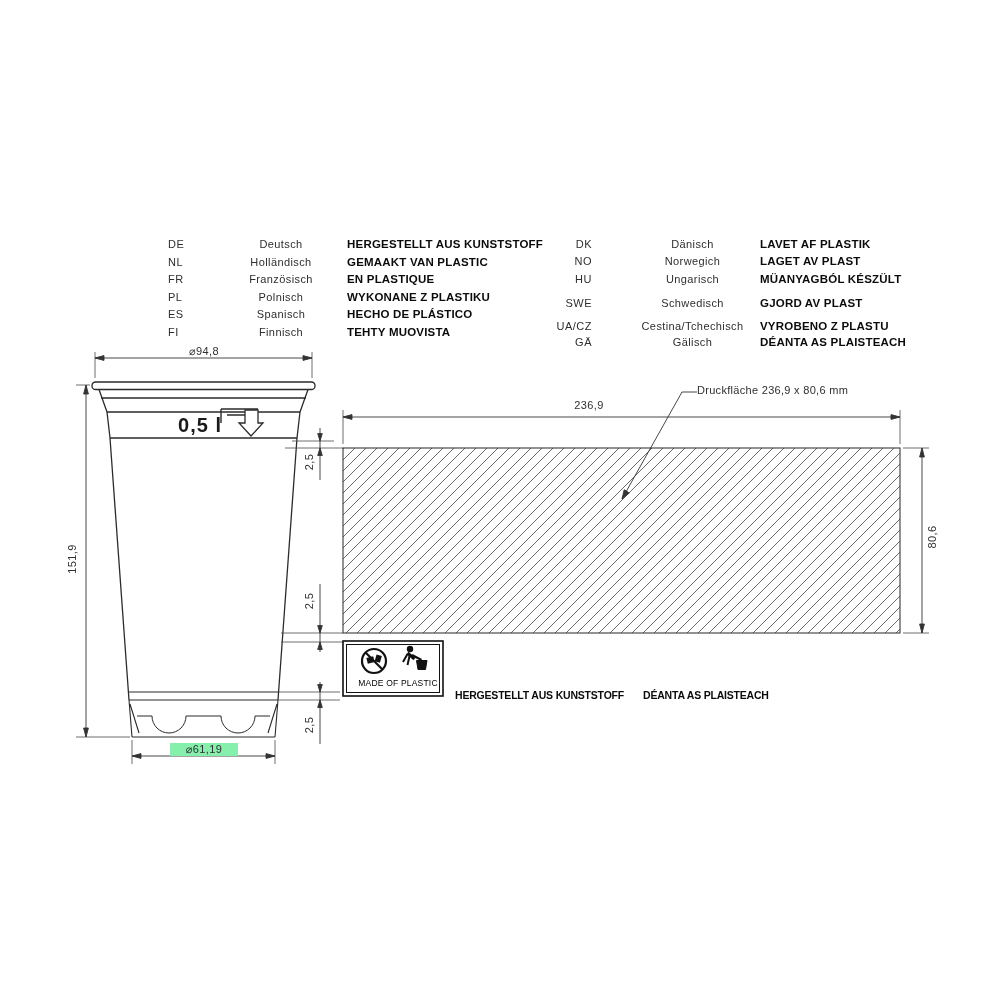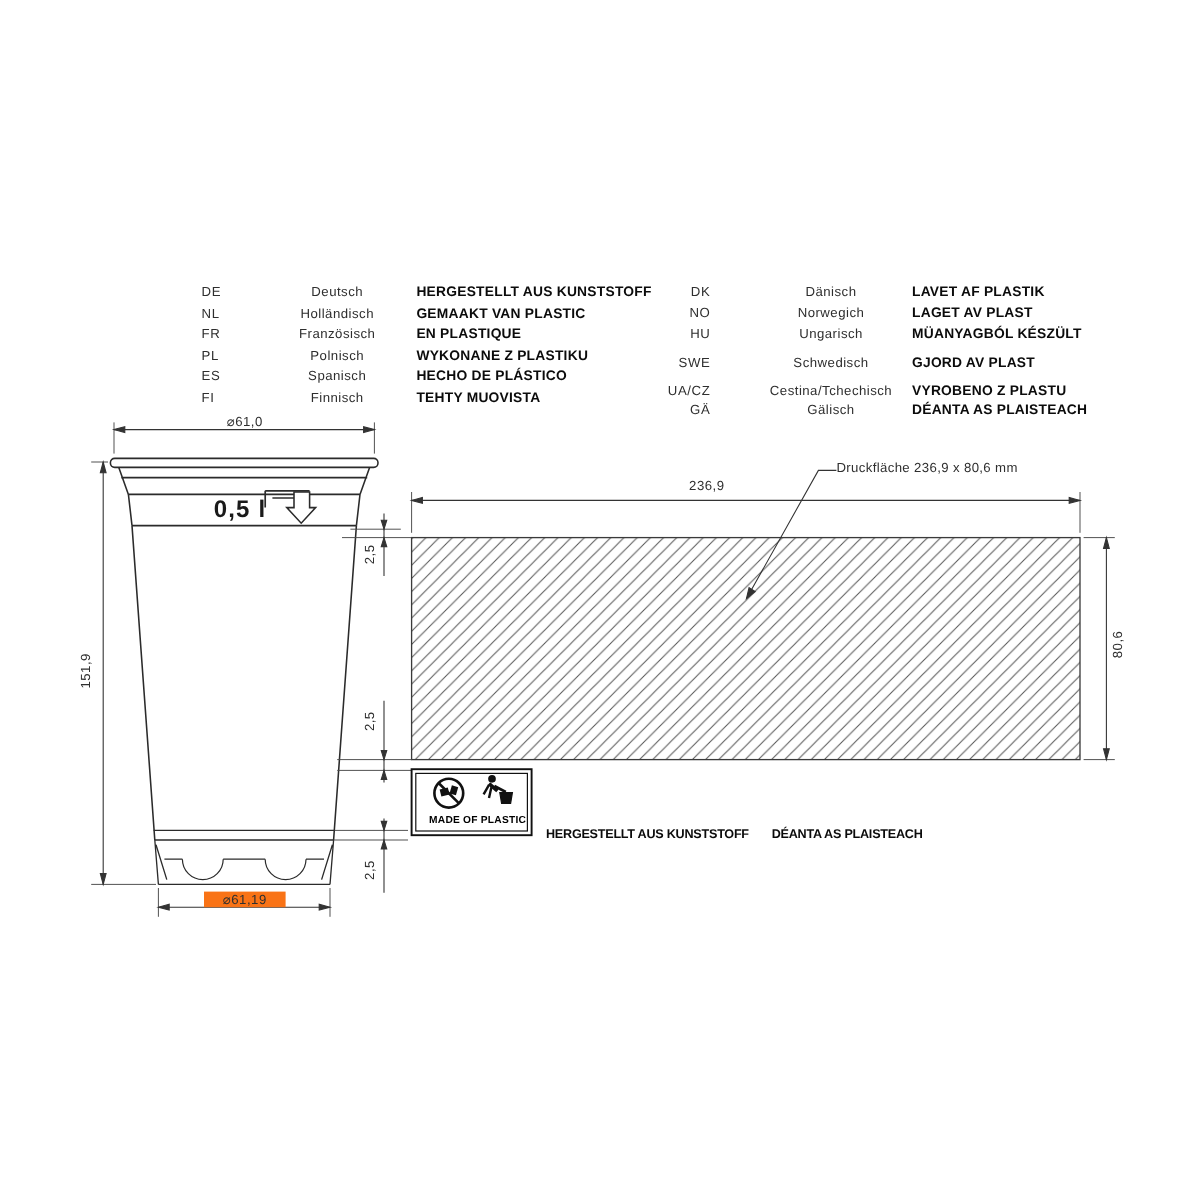--- a/index.html
+++ b/index.html
@@ -17,24 +17,24 @@
   .ltrow .code{width:47px;}
   .ltrow .lname{width:132px;}
   .rtrow .code{width:42px;text-align:right;margin-right:33px;}
   .rtrow .lname{width:135px;}
   .embline{position:absolute;left:455px;width:420px;font-size:10.5px;font-weight:bold;
            color:#0b0b0b;letter-spacing:-.2px;white-space:pre;}
   #volume-label{left:170px;top:414px;width:52px;font-size:20px;font-weight:600;
                 color:#1a1a1a;letter-spacing:1px;text-align:right;}
   #druck-label{left:697px;top:384px;font-size:11px;color:#2f2f2f;letter-spacing:.3px;}
   #badge-text{left:348px;top:678px;width:100px;text-align:center;font-size:8.5px;
-              font-weight:700;color:#000;letter-spacing:.2px;}
+              font-weight:400;color:#000;letter-spacing:.2px;}
   #main-title{left:440px;top:735px;width:420px;text-align:center;font-size:33px;
               font-weight:900;color:#000;letter-spacing:.5px;word-spacing:7px;}
-  .linebrk{background:#f97316;}
+  .linebrk{background:#86efac;}
 </style>
 </head>
 <body>
 
 <div id="page">
 
   <svg id="draw-svg" width="1000" height="1000" viewBox="0 0 1000 1000">
     <defs>
       <pattern id="hatch" patternUnits="userSpaceOnUse" width="11" height="11">
         <path d="M0,11 L11,0 M-5.5,5.5 L5.5,-5.5 M5.5,16.5 L16.5,5.5" stroke="#5a5a5a" stroke-width="0.9" fill="none"></path>
@@ -164,21 +164,21 @@
       <span class="code">SWE</span><span class="lname">Schwedisch</span><span class="phrase">GJORD AV PLAST</span>
     </div>
     <div class="rtrow" style="top:316px">
       <span class="code">UA/CZ</span><span class="lname">Cestina/Tchechisch</span><span class="phrase">VYROBENO Z PLASTU</span>
     </div>
     <div class="rtrow" style="top:332px">
       <span class="code">GÄ</span><span class="lname">Gälisch</span><span class="phrase">DÉANTA AS PLAISTEACH</span>
     </div>
   </div>
 
-  <div class="abs dimtxt" style="left:169px;top:345px;width:70px">⌀61,0</div>
+  <div class="abs dimtxt" style="left:169px;top:345px;width:70px">⌀94,8</div>
   <div class="abs dimtxt rot" style="left:50px;top:553px;width:44px">151,9</div>
   <div class="abs dimtxt linebrk" style="left:170px;top:743px;width:68px">⌀61,19</div>
   <div class="abs dimtxt" style="left:559px;top:399px;width:60px">236,9</div>
   <div class="abs dimtxt rot" style="left:910px;top:531px;width:44px">80,6</div>
   <div class="abs dimtxt rot" style="left:287px;top:456px;width:44px">2,5</div>
   <div class="abs dimtxt rot" style="left:287px;top:595px;width:44px">2,5</div>
   <div class="abs dimtxt rot" style="left:287px;top:719px;width:44px">2,5</div>
 
   <div class="abs" id="volume-label">0,5 l</div>
   <div class="abs" id="druck-label">Druckfläche 236,9 x 80,6 mm</div>

